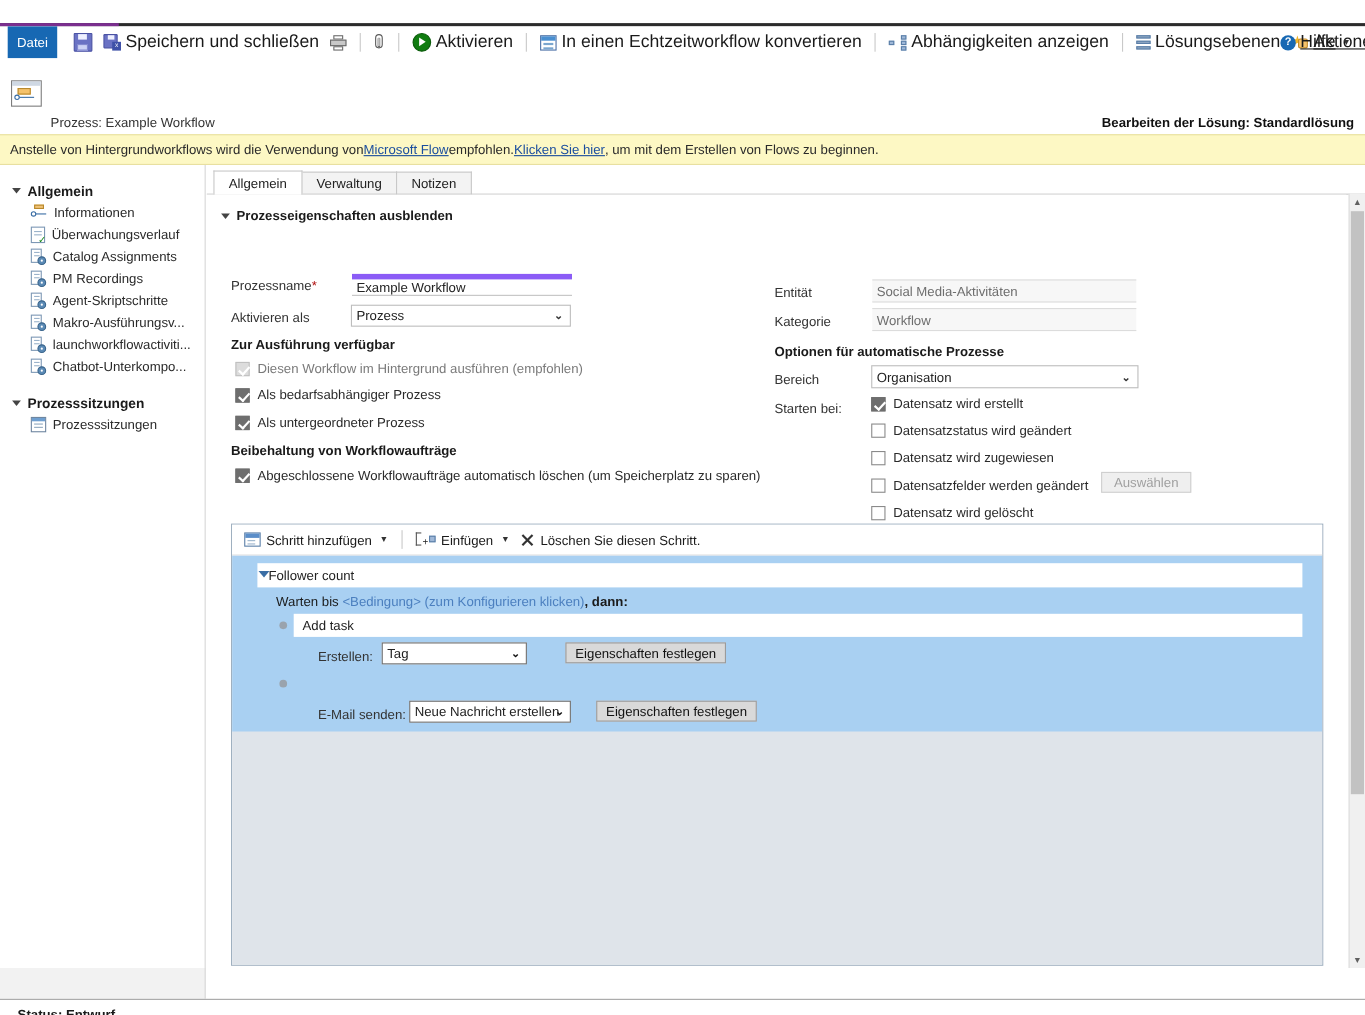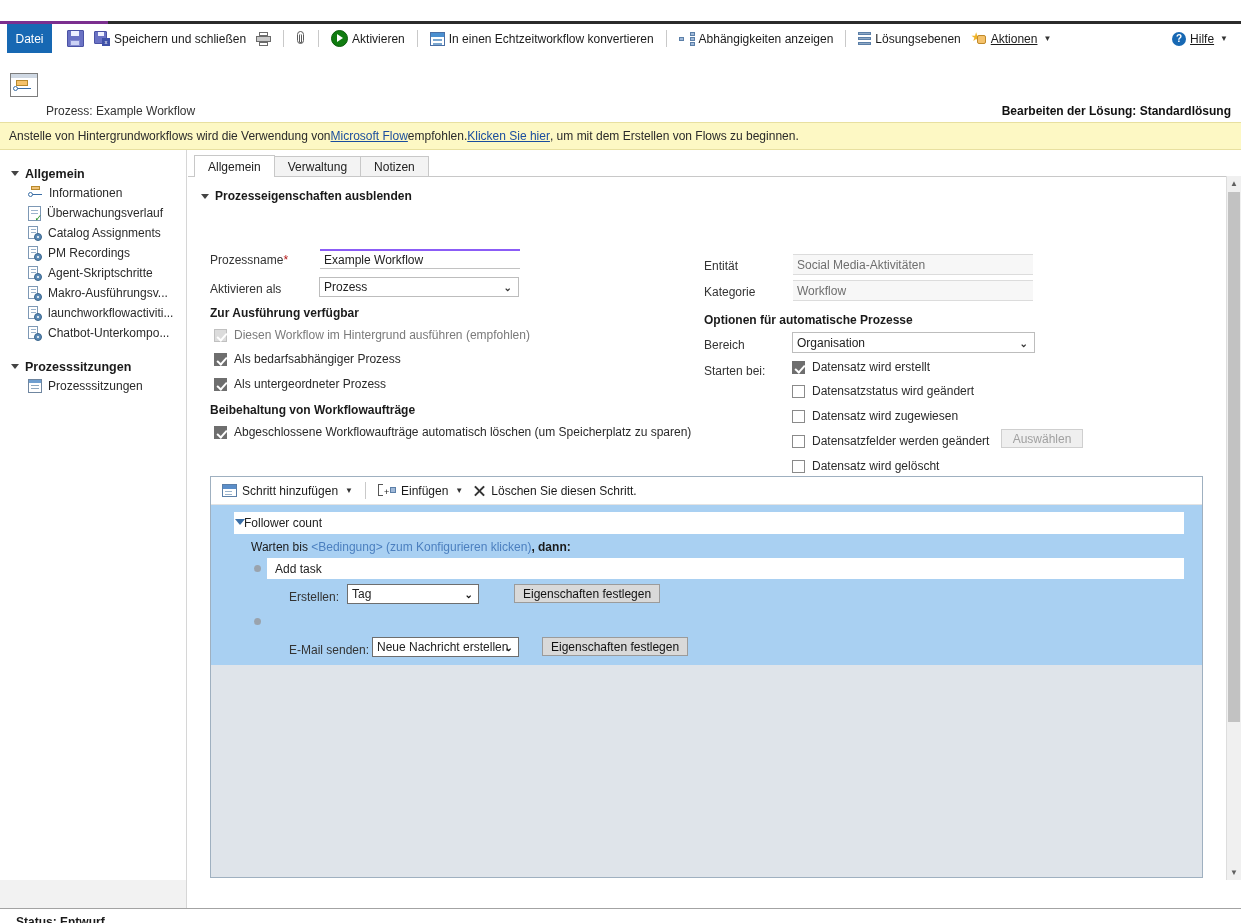--- a/index.html
+++ b/index.html
@@ -14,21 +14,21 @@
   
   .topline{position:absolute;left:0;top:0;width:1241px;height:3px;background:#2b2b2b;}
   .topline .accent{position:absolute;left:0;top:0;width:108px;height:3px;background:#7b2f8f;}
 
   
   .cmdbar{position:absolute;left:0;top:3px;width:1241px;height:29px;background:#ffffff;}
   .filetab{position:absolute;left:7px;top:0px;width:45px;height:29px;background:#1768b3;color:#fff;
            font-size:12px;display:flex;align-items:center;justify-content:center;cursor:default;}
   .cmdgroup{position:absolute;top:0;height:29px;display:flex;align-items:center;}
   .cmdbtn{display:flex;align-items:center;gap:4px;height:29px;padding:0 5px;cursor:default;white-space:nowrap;}
-  .cmdlabel{font-size:12px;color:#1a1a1a;}
+  .cmdlabel{font-size:16px;color:#1a1a1a;}
   .sep{width:1px;height:17px;background:#c9c9c9;margin:0 7px;}
   .caret{font-size:8px;color:#333;margin-left:2px;}
   .u{text-decoration:underline;}
 
   
   .ic{display:inline-block;position:relative;flex:0 0 auto;}
   .ic-save{width:15px;height:15px;background:#6a72c4;border:1px solid #4a52a4;border-radius:1px;}
   .ic-save:before{content:"";position:absolute;left:3px;top:0;width:8px;height:5px;background:#eef0ff;}
   .ic-save:after{content:"";position:absolute;left:2px;bottom:0px;width:10px;height:6px;background:#ccd2f5;border:1px solid #8289cf;box-sizing:border-box;}
   .ic-savecl{width:16px;height:15px;}
@@ -127,21 +127,21 @@
   .pane{position:absolute;left:0;top:27px;width:1036px;height:703px;background:#fff;overflow:hidden;}
 
   .sectionhdr{position:absolute;left:13px;top:12px;display:flex;align-items:center;gap:6px;
               font-size:12px;font-weight:bold;color:#1a1a1a;cursor:default;}
   .tri-d{width:0;height:0;border-left:4px solid transparent;border-right:4px solid transparent;border-top:5px solid #444;}
 
   .lbl{position:absolute;font-size:12px;color:#333;}
   .lblb{position:absolute;font-size:12px;font-weight:bold;color:#1a1a1a;}
   .req{color:#b31717;}
 
-  .inp-underline{position:absolute;background:#fff;border:none;border-top:2px solid #8b5cf6;border-bottom:1px solid #c2c2c2;
+  .inp-underline{position:absolute;background:#fff;border:none;border-top:5px solid #8b5cf6;border-bottom:1px solid #c2c2c2;
         box-sizing:border-box;font-size:12px;color:#222;padding:0 4px;font-family:"Liberation Sans",sans-serif;outline:none;}
   .inp-ro{position:absolute;background:#f7f7f7;border:none;border-top:1px solid #dcdcdc;border-bottom:1px solid #dcdcdc;
         box-sizing:border-box;font-size:12px;color:#6e6e6e;padding:0 4px;font-family:"Liberation Sans",sans-serif;}
   .sel{position:absolute;background:#fff;border:1px solid #bdbdbd;box-sizing:border-box;font-size:12px;color:#222;
         padding:0 4px;font-family:"Liberation Sans",sans-serif;display:flex;align-items:center;cursor:default;}
   .sel .chev{position:absolute;right:6px;top:50%;transform:translateY(-50%);font-size:10px;color:#333;font-weight:bold;}
 
   .cbrow{position:absolute;display:flex;align-items:center;gap:7px;font-size:12px;color:#2a2a2a;cursor:default;}
   .cb{width:13px;height:13px;border:1px solid #8a8a8a;background:#fff;box-sizing:border-box;position:relative;flex:0 0 auto;}
   .cb.on{background:#6e6e6e;border-color:#6e6e6e;}

